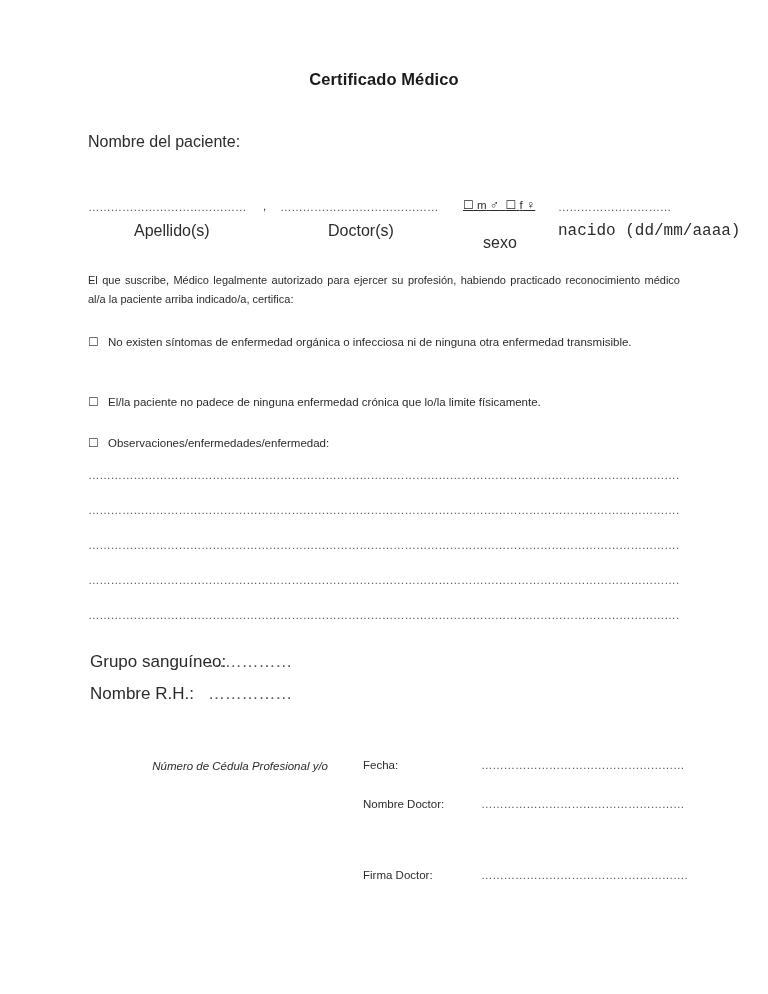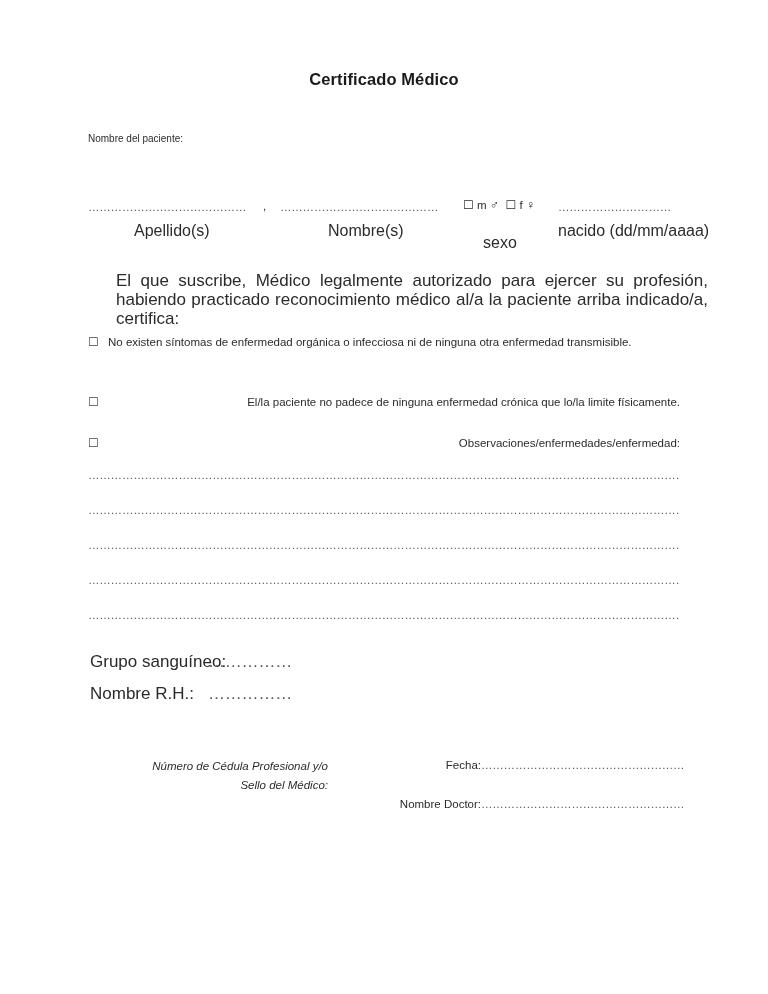--- a/index.html
+++ b/index.html
@@ -31,21 +31,21 @@
     text-align: center;
     font-size: 16.5px;
     font-weight: bold;
     color: #1a1a1a;
     letter-spacing: 0.1px;
   }
   .patient-label {
     position: absolute;
     left: 88px;
     top: 133px;
-    font-size: 10px;
+    font-size: 16px;
     color: #2b2b2b;
     text-align: right;
   }
 
   
   .id-row {
     position: absolute;
     left: 88px;
     top: 198px;
     width: 592px;
@@ -57,52 +57,51 @@
     letter-spacing: -0.2px;
     overflow: hidden;
     white-space: nowrap;
     display: inline-block;
     vertical-align: bottom;
     line-height: 14px;
   }
   .seg-apellido { position: absolute; left: 0;   top: 2px; width: 168px; }
   .seg-comma    { position: absolute; left: 175px; top: 2px; font-size: 11.5px; color: #333; }
   .seg-nombre   { position: absolute; left: 192px; top: 2px; width: 168px; }
-  .seg-sexo     { position: absolute; left: 375px; top: 0px; font-size: 11.5px; color: #2b2b2b; white-space: nowrap; }
+  .seg-sexo     { position: absolute; left: 375px; top: 0px; font-size: 11.5px; color: #2b2b2b; white-space: nowrap; text-decoration: underline; }
   .seg-sexo .chk { font-size: 12px; }
   .seg-sexo .sym { font-size: 12.5px; }
   .seg-nacido   { position: absolute; left: 470px; top: 2px; width: 122px; }
 
   .id-captions {
     position: absolute;
     left: 88px;
     top: 222px;
     width: 592px;
     height: 18px;
     font-size: 16px;
     color: #2b2b2b;
   }
   .cap { position: absolute; white-space: nowrap; }
   .cap-apellido { left: 46px; }
   .cap-nombre   { left: 240px; }
   .cap-sexo     { left: 395px; margin-top: 12px; }
-  .cap-nacido   { left: 470px; }
+  .cap-nacido   { left: 470px; font-family: Liberation Mono, monospace; }
 
   
   .intro {
     position: absolute;
     left: 88px;
     top: 271px;
     width: 592px;
-    font-size: 17px;
+    font-size: 11px;
     line-height: 19px;
     text-align: justify;
     text-justify: inter-word;
     color: #2b2b2b;
-    margin-left: 28px;
   }
 
   
   .chk-item {
     position: absolute;
     left: 88px;
     width: 592px;
     font-size: 11.5px;
     line-height: 27px;
     color: #2b2b2b;
@@ -114,21 +113,21 @@
     width: 20px;
     font-size: 12px;
     color: #444;
   }
   .chk-text {
     display: block;
     margin-left: 20px;
     text-align: justify;
     text-justify: inter-word;
   }
-  .chk-text.nojust { text-align: right; }
+  .chk-text.nojust { text-align: left; }
   .item-1 { top: 329px; }
   .item-2 { top: 389px; }
   .item-3 { top: 430px; }
 
   
   .blank-line {
     position: absolute;
     left: 88px;
     width: 592px;
     font-size: 11.5px;
@@ -166,21 +165,21 @@
   }
 
   
   .fr-row {
     position: absolute;
     left: 363px;
     font-size: 11.5px;
     color: #2b2b2b;
     white-space: nowrap;
   }
-  .fr-row .fr-label { display: inline-block; width: 118px; text-align: right; }
+  .fr-row .fr-label { display: inline-block; width: 118px; }
   .fr-row .fr-dots  { color: #555; letter-spacing: -0.2px; }
   .fr-1 { top: 759px; }
   .fr-2 { top: 798px; }
   .fr-3 { top: 869px; }
 </style>
 </head>
 <body>
 
 <div class="page">
 
@@ -191,21 +190,21 @@
   <div class="id-row">
     <span class="dots seg-apellido">……………………………………</span>
     <span class="seg-comma">,</span>
     <span class="dots seg-nombre">……………………………………</span>
     <span class="seg-sexo"><span class="chk">☐</span>&nbsp;<span>m</span>&nbsp;<span class="sym">♂</span>&nbsp;&nbsp;<span class="chk">☐</span>&nbsp;<span>f</span>&nbsp;<span class="sym">♀</span></span>
     <span class="dots seg-nacido">…………………………</span>
   </div>
 
   <div class="id-captions">
     <span class="cap cap-apellido">Apellido(s)</span>
-    <span class="cap cap-nombre">Nombre(s)</span>
+    <span class="cap cap-nombre">Doctor(s)</span>
     <span class="cap cap-sexo">sexo</span>
     <span class="cap cap-nacido">nacido (dd/mm/aaaa)</span>
   </div>
 
   <div class="intro">El que suscribe, Médico legalmente autorizado para ejercer su profesión, habiendo practicado reconocimiento médico al/a la paciente arriba indicado/a, certifica:</div>
 
   <div class="chk-item item-1">
     <span class="chk-box">☐</span>
     <span class="chk-text">No existen síntomas de enfermedad orgánica o infecciosa ni de ninguna otra enfermedad transmisible.</span>
   </div>
@@ -228,23 +227,25 @@
 
   <div class="bg-row bg-1">
     <span class="bg-label">Grupo sanguíneo:</span><span class="bg-dots">……………</span>
   </div>
   <div class="bg-row bg-2">
     <span class="bg-label">Nombre R.H.:</span><span class="bg-dots">……………</span>
   </div>
 
   <div class="ced">
     <div>Número de Cédula Profesional y/o</div>
-    <div>Sello del Médico:</div>
   </div>
 
   <div class="fr-row fr-1">
     <span class="fr-label">Fecha:</span><span class="fr-dots">………………………………………………</span>
   </div>
   <div class="fr-row fr-2">
     <span class="fr-label">Nombre Doctor:</span><span class="fr-dots">………………………………………………</span>
   </div>
+  <div class="fr-row fr-3">
+    <span class="fr-label">Firma Doctor:</span><span class="fr-dots">……………………………………………….</span>
+  </div>
 
 </div>
 
 </body></html>

